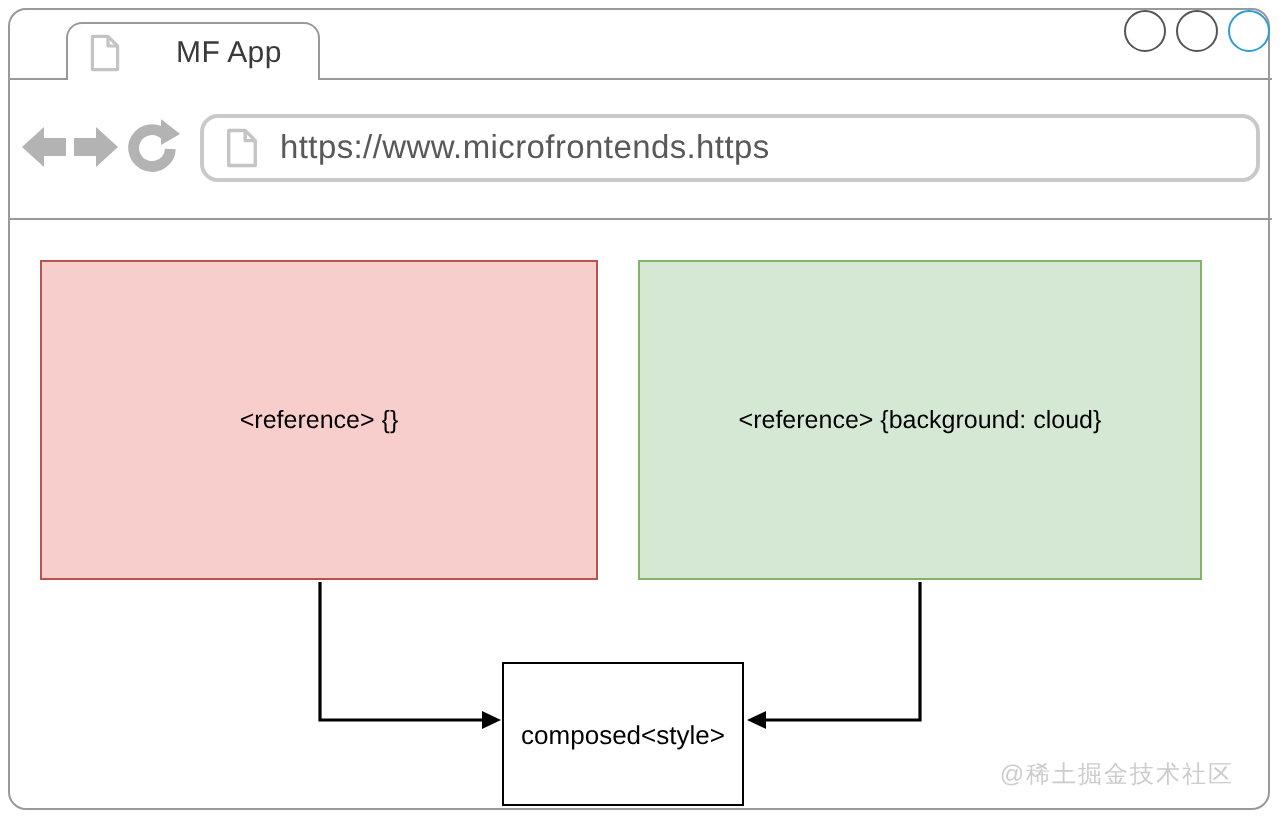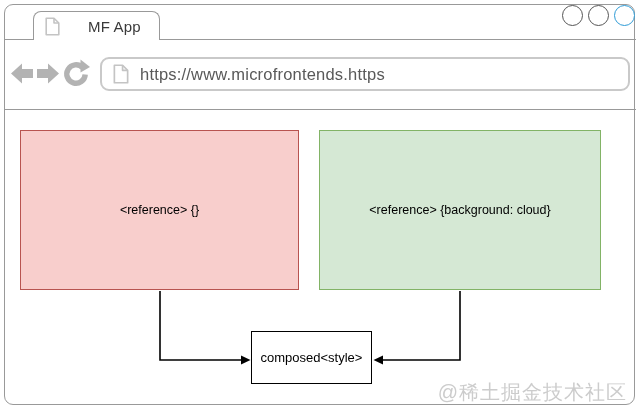--- a/index.html
+++ b/index.html
@@ -36,25 +36,25 @@
   }
   .url-text{font-size:16.5px;color:#595959;letter-spacing:.2px;white-space:nowrap;}
   
   .dbox{
     position:absolute;box-sizing:border-box;display:flex;flex-direction:row;
     justify-content:center;align-items:center;text-align:center;
     font-size:12.5px;line-height:16px;color:#000;
   }
   .box-red{left:20px;top:130px;width:279px;height:160px;background:#f8cecc;border:1.6px solid #b85450;}
   .box-green{left:319px;top:130px;width:282px;height:160px;background:#d5e8d4;border:1.6px solid #82b366;}
-  .box-composed{left:251px;top:331px;width:121px;height:53px;background:#fff;border:1.6px solid #000;font-size:13px;line-height:17px;}
+  .box-composed{left:251px;top:331px;width:121px;height:72px;background:#fff;border:1.6px solid #000;font-size:13px;line-height:17px;}
   .arrows{position:absolute;left:0;top:0;width:641px;height:411px;pointer-events:none;z-index:2;}
   
   .watermark{
-    position:absolute;right:14px;top:379px;font-size:20px;color:#ccc;letter-spacing:1px;white-space:nowrap;
+    position:absolute;right:24px;top:379px;font-size:12px;color:#ccc;letter-spacing:1px;white-space:nowrap;
   }
 </style>
 </head>
 <body>
 
 <div id="stage">
 
   <div class="frame"></div>
   <div class="tabbar-line"></div>
   <div class="navbar-line"></div>

